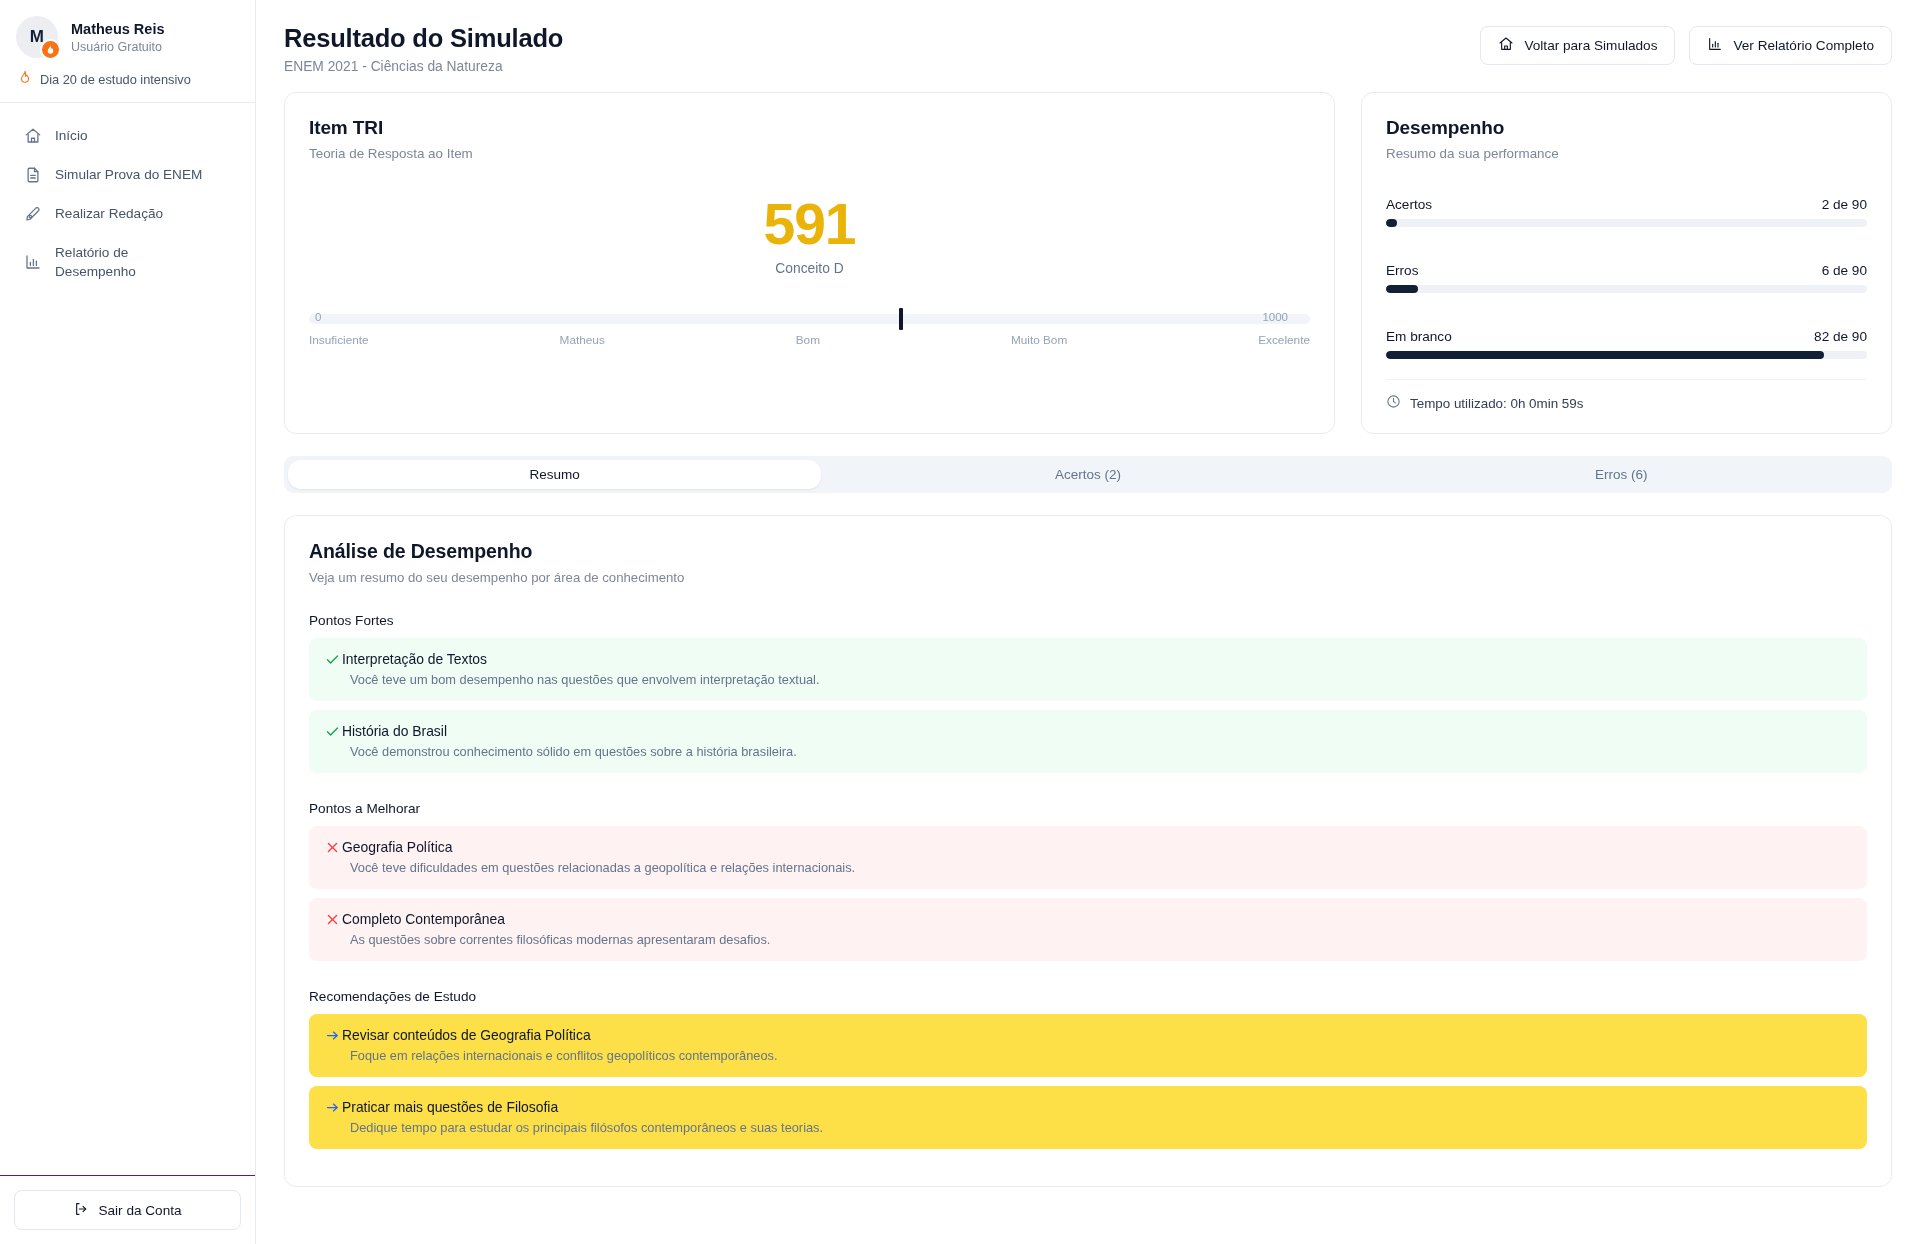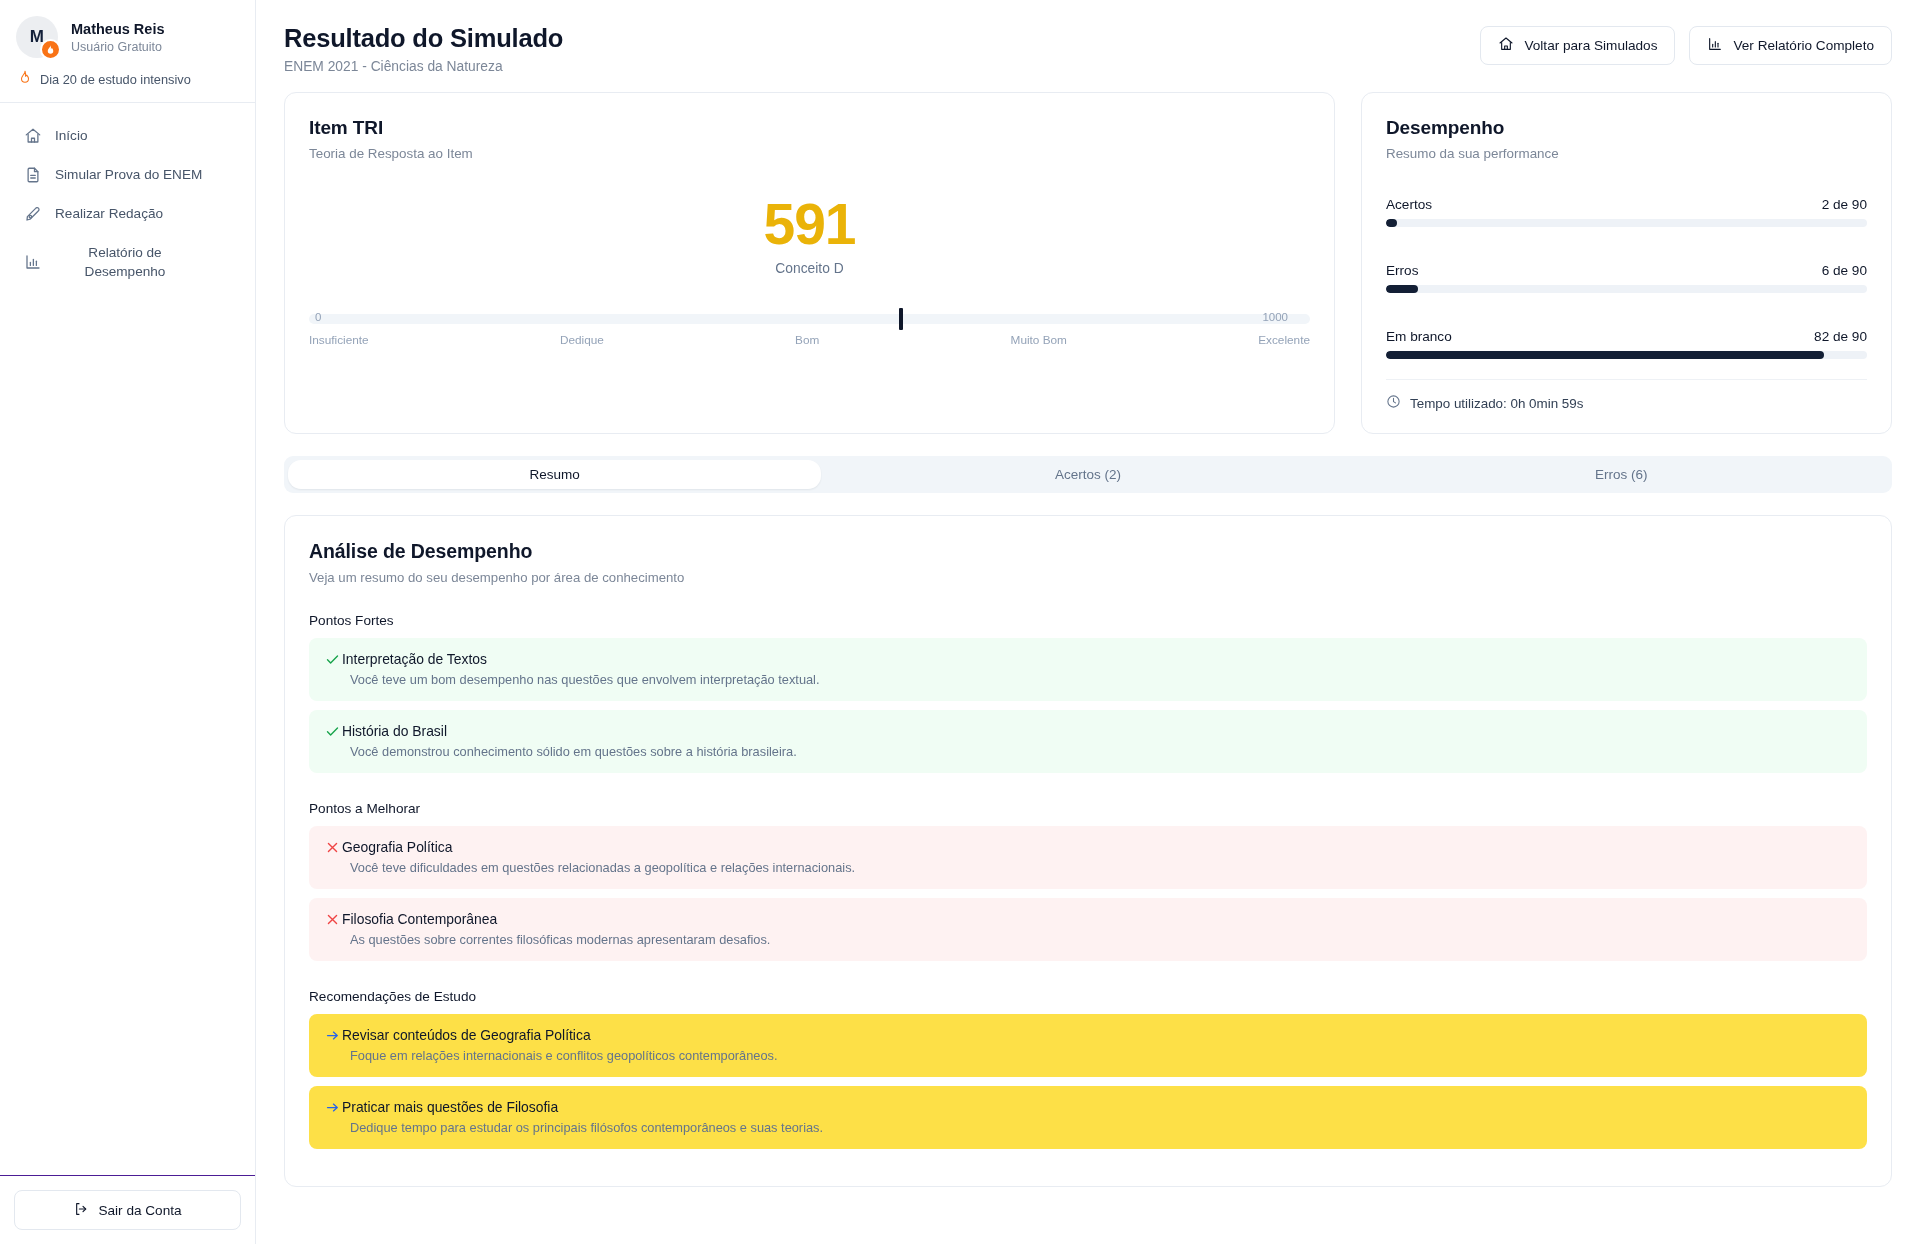--- a/index.html
+++ b/index.html
@@ -46,21 +46,21 @@
   .side-divider { height: 1px; background: #e8ecf2; width: 100%; }
 
   .side-nav { padding: 14px 14px 0 14px; display: flex; flex-direction: column; gap: 2px; }
   .nav-item {
     display: flex; align-items: center; gap: 13px;
     padding: 9px 10px; border-radius: 8px;
     cursor: pointer; color: #475569;
   }
   .nav-ico { width: 18px; height: 18px; flex: 0 0 18px; display:flex; align-items:center; justify-content:center; }
   .nav-ico svg { width: 18px; height: 18px; display:block; }
-  .nav-label { font-size: 13.6px; line-height: 19px; color: #475569; text-align: center; }
+  .nav-label { font-size: 13.6px; line-height: 19px; color: #475569; }
   .nav-label.two-line { max-width: 140px; }
 
   .side-spacer { flex: 1 1 auto; }
   .side-footer { padding: 0 14px 14px 14px; border-top: 1px solid #4c1d95; padding-top: 14px; }
   .logout-btn {
     width: 100%; height: 40px;
     border: 1px solid #e3e8ef; border-radius: 8px; background: #fff;
     display: flex; align-items: center; justify-content: center; gap: 9px;
     font-size: 13.6px; color: #0f172a; cursor: pointer;
   }
@@ -309,21 +309,21 @@
           </div>
 
           <div class="tri-scale">
             <div class="scale-track">
               <span class="scale-end left">0</span>
               <span class="scale-end right">1000</span>
               <span class="scale-marker" id="tri-marker" style="left: calc(59.1% - 2px);"></span>
             </div>
             <div class="scale-labels">
               <span class="scale-label">Insuficiente</span>
-              <span class="scale-label">Dedique</span>
+              <span class="scale-label">Matheus</span>
               <span class="scale-label">Bom</span>
               <span class="scale-label">Muito Bom</span>
               <span class="scale-label">Excelente</span>
             </div>
           </div>
         </section>
 
         <section class="card card-perf">
           <div class="card-title">Desempenho</div>
           <div class="card-sub">Resumo da sua performance</div>
@@ -423,21 +423,21 @@
           <div class="item-desc">Você teve dificuldades em questões relacionadas a geopolítica e relações internacionais.</div>
         </div>
 
         <div class="item bad">
           <div class="item-head">
             <span class="item-ico">
               <svg viewBox="0 0 24 24" fill="none" stroke="#ef4444" stroke-width="2.2" stroke-linecap="round" stroke-linejoin="round">
                   <path d="M5.5 5.5l13 13M18.5 5.5l-13 13"></path>
                 </svg>
             </span>
-            <span class="item-title">Filosofia Contemporânea</span>
+            <span class="item-title">Completo Contemporânea</span>
           </div>
           <div class="item-desc">As questões sobre correntes filosóficas modernas apresentaram desafios.</div>
         </div>
 
         <div class="group-title">Recomendações de Estudo</div>
 
         <div class="item tip">
           <div class="item-head">
             <span class="item-ico">
               <svg viewBox="0 0 24 24" fill="none" stroke="#2563eb" stroke-width="2" stroke-linecap="round" stroke-linejoin="round">

